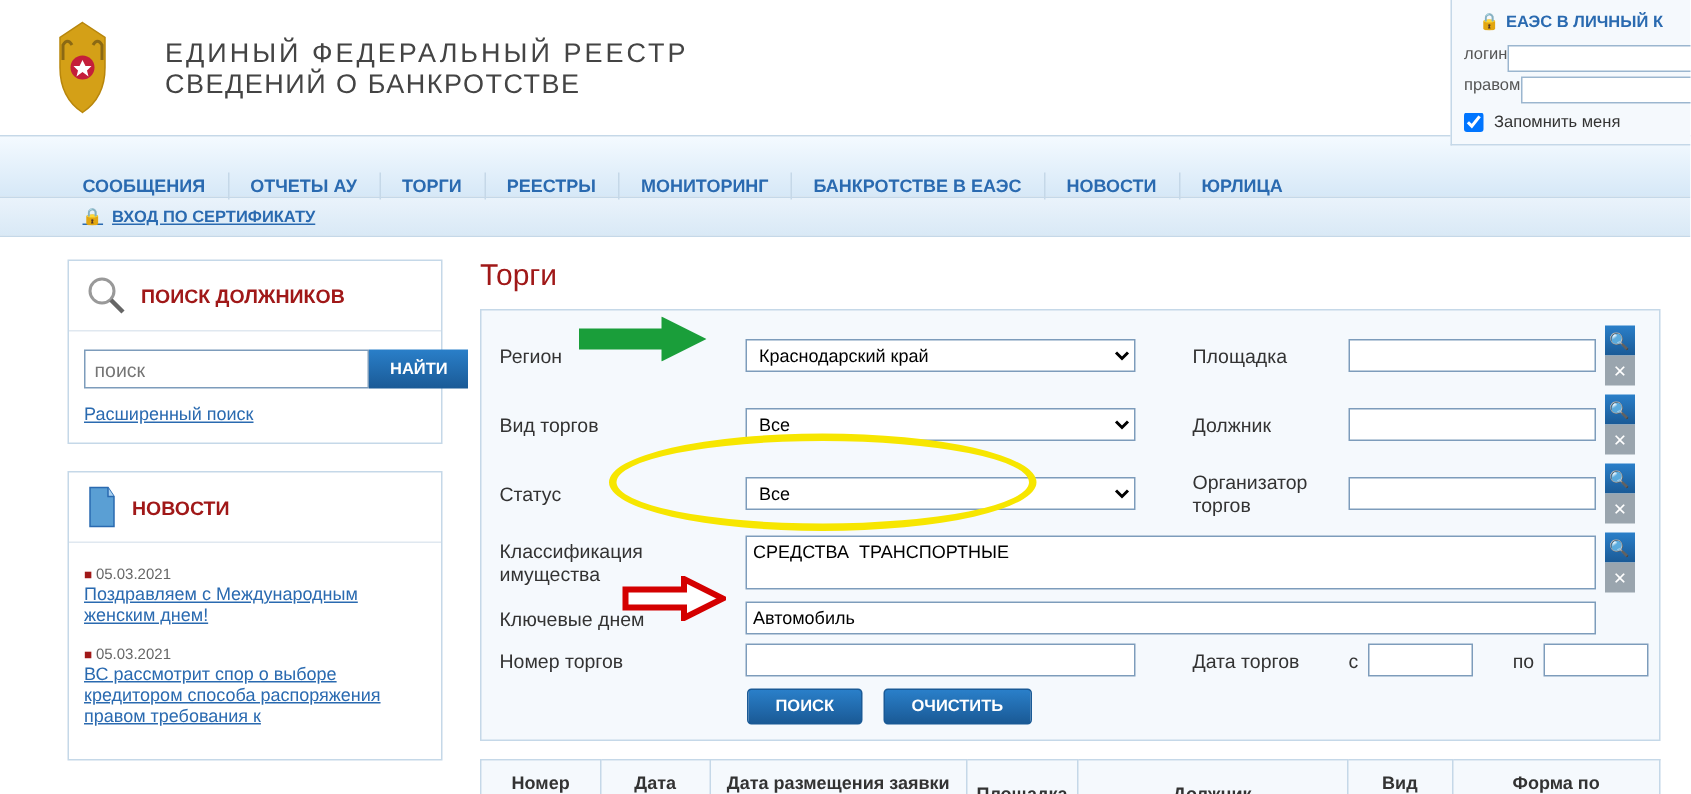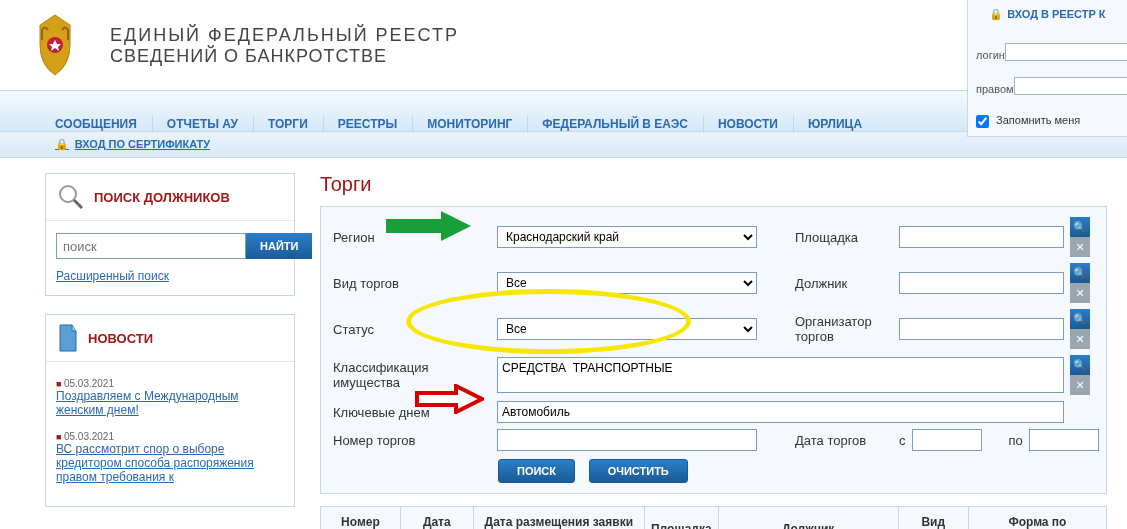--- a/index.html
+++ b/index.html
@@ -7,21 +7,21 @@
 
 .header { display: flex; align-items: flex-start; padding: 10px 20px; position: relative; }
 .logo { width: 70px; height: 70px; margin-right: 20px; }
 .title-block { padding-top: 15px; }
 .title-block .line1 { font-size: 18px; color: #444; letter-spacing: 2px; font-weight: normal; }
 .title-block .line2 { font-size: 18px; color: #444; letter-spacing: 1px; font-weight: normal; }
 
 .login-box { position: absolute; right: 0; top: 0; background: #f5f9fd; border: 1px solid #c5d8e8; border-top: none; border-right: none; width: 160px; padding: 5px 8px; font-size: 11px; }
 .login-box .login-header { color: #2a6ab0; font-weight: bold; text-align: center; padding: 3px 0 6px; font-size: 11px; }
 .login-box .lock-icon { color: #d4a017; margin-right: 4px; }
-.login-box .row { display: flex; align-items: flex-end; margin: 16px 0; }
+.login-box .row { display: flex; align-items: flex-start; margin: 3px 0; }
 .login-box .row label { width: 48px; color: #555; font-size: 11px; }
 .login-box .row input { flex: 1; border: 1px solid #9bb6cf; height: 18px; padding: 0 3px; font-size: 11px; }
 .login-box .remember { padding: 3px 0; }
 .login-box .remember input { margin-right: 4px; vertical-align: middle; }
 
 .nav { background: linear-gradient(#f4faff, #d6e8f7); border-top: 1px solid #c5d8e8; border-bottom: 1px solid #c5d8e8; display: flex; padding: 0 40px; height: 42px; align-items: flex-end; }
 .nav a { color: #2a6ab0; font-size: 12px; font-weight: bold; text-decoration: none; padding: 0 15px; position: relative; }
 .nav a:not(:last-child)::after { content: ""; position: absolute; right: -1px; top: -2px; bottom: -2px; width: 1px; background: #c5d8e8; }
 
 .cert-bar { background: linear-gradient(#eaf3fb, #d9e9f6); border-bottom: 1px solid #c5d8e8; padding: 6px 55px; font-size: 11px; color: #2a6ab0; font-weight: bold; text-decoration: underline; }
@@ -85,21 +85,21 @@
     <path d="M28 20 Q25 15 22 20 L22 30 M42 20 Q45 15 48 20 L48 30" stroke="#8b6914" stroke-width="2" fill="none"></path>
     <circle cx="35" cy="35" r="8" fill="#c41e3a"></circle>
     <path d="M35 30 L37 34 L41 34 L38 37 L39 41 L35 38 L31 41 L32 37 L29 34 L33 34 Z" fill="#fff"></path>
   </svg>
   <div class="title-block">
     <div class="line1">ЕДИНЫЙ  ФЕДЕРАЛЬНЫЙ  РЕЕСТР</div>
     <div class="line2">СВЕДЕНИЙ О БАНКРОТСТВЕ</div>
   </div>
   <div class="login-box">
     <div class="login-header">
-      <span class="lock-icon">🔒</span><span>ВХОД В РЕЕСТР К</span>
+      <span class="lock-icon">🔒</span><span>ЕАЭС В ЛИЧНЫЙ К</span>
     </div>
     <div class="row">
       <label>логин</label>
       <input type="text" style="">
     </div>
     <div class="row">
       <label>правом</label>
       <input type="password" style="">
     </div>
     <div class="remember">
@@ -108,21 +108,21 @@
     </div>
   </div>
 </div>
 
 <div class="nav">
   <a href="#">СООБЩЕНИЯ</a>
   <a href="#">ОТЧЕТЫ АУ</a>
   <a href="#">ТОРГИ</a>
   <a href="#">РЕЕСТРЫ</a>
   <a href="#">МОНИТОРИНГ</a>
-  <a href="#">ФЕДЕРАЛЬНЫЙ В ЕАЭС</a>
+  <a href="#">БАНКРОТСТВЕ В ЕАЭС</a>
   <a href="#">НОВОСТИ</a>
   <a href="#">ЮРЛИЦА</a>
 </div>
 
 <div class="cert-bar">
   <span class="lock-icon">🔒</span><span>ВХОД ПО СЕРТИФИКАТУ</span>
 </div>
 
 <div class="main">
   <div class="sidebar">

